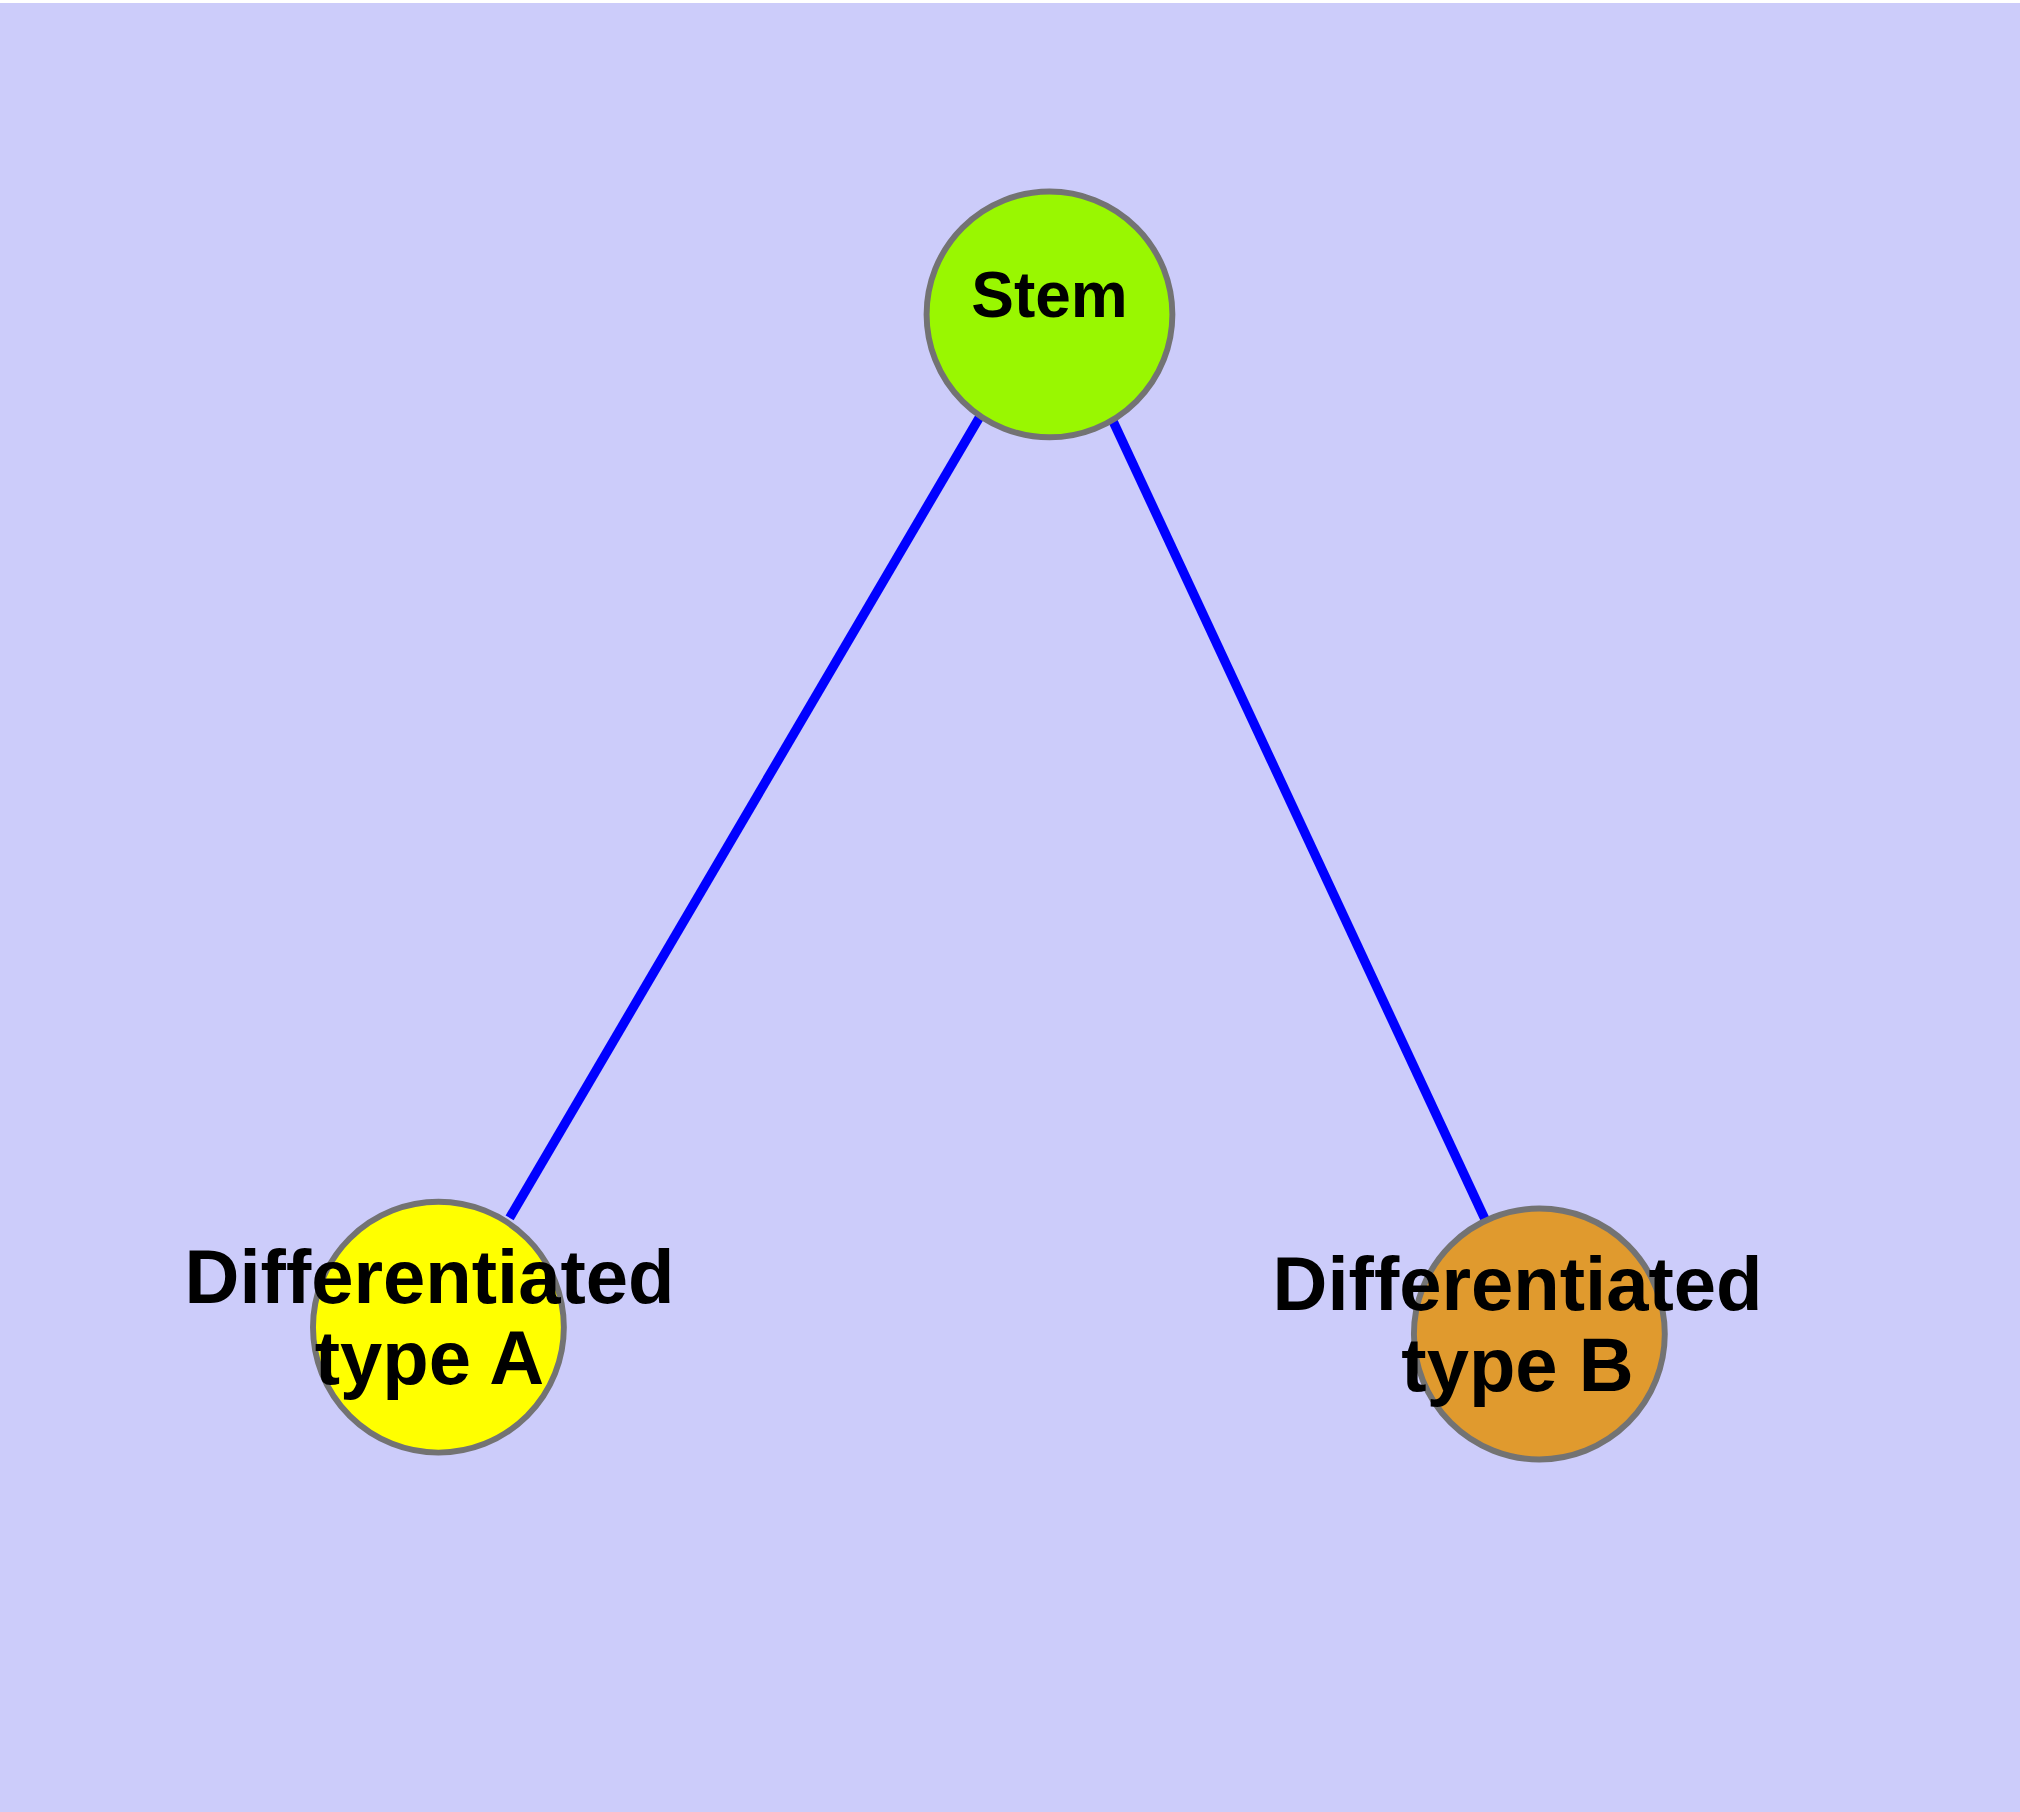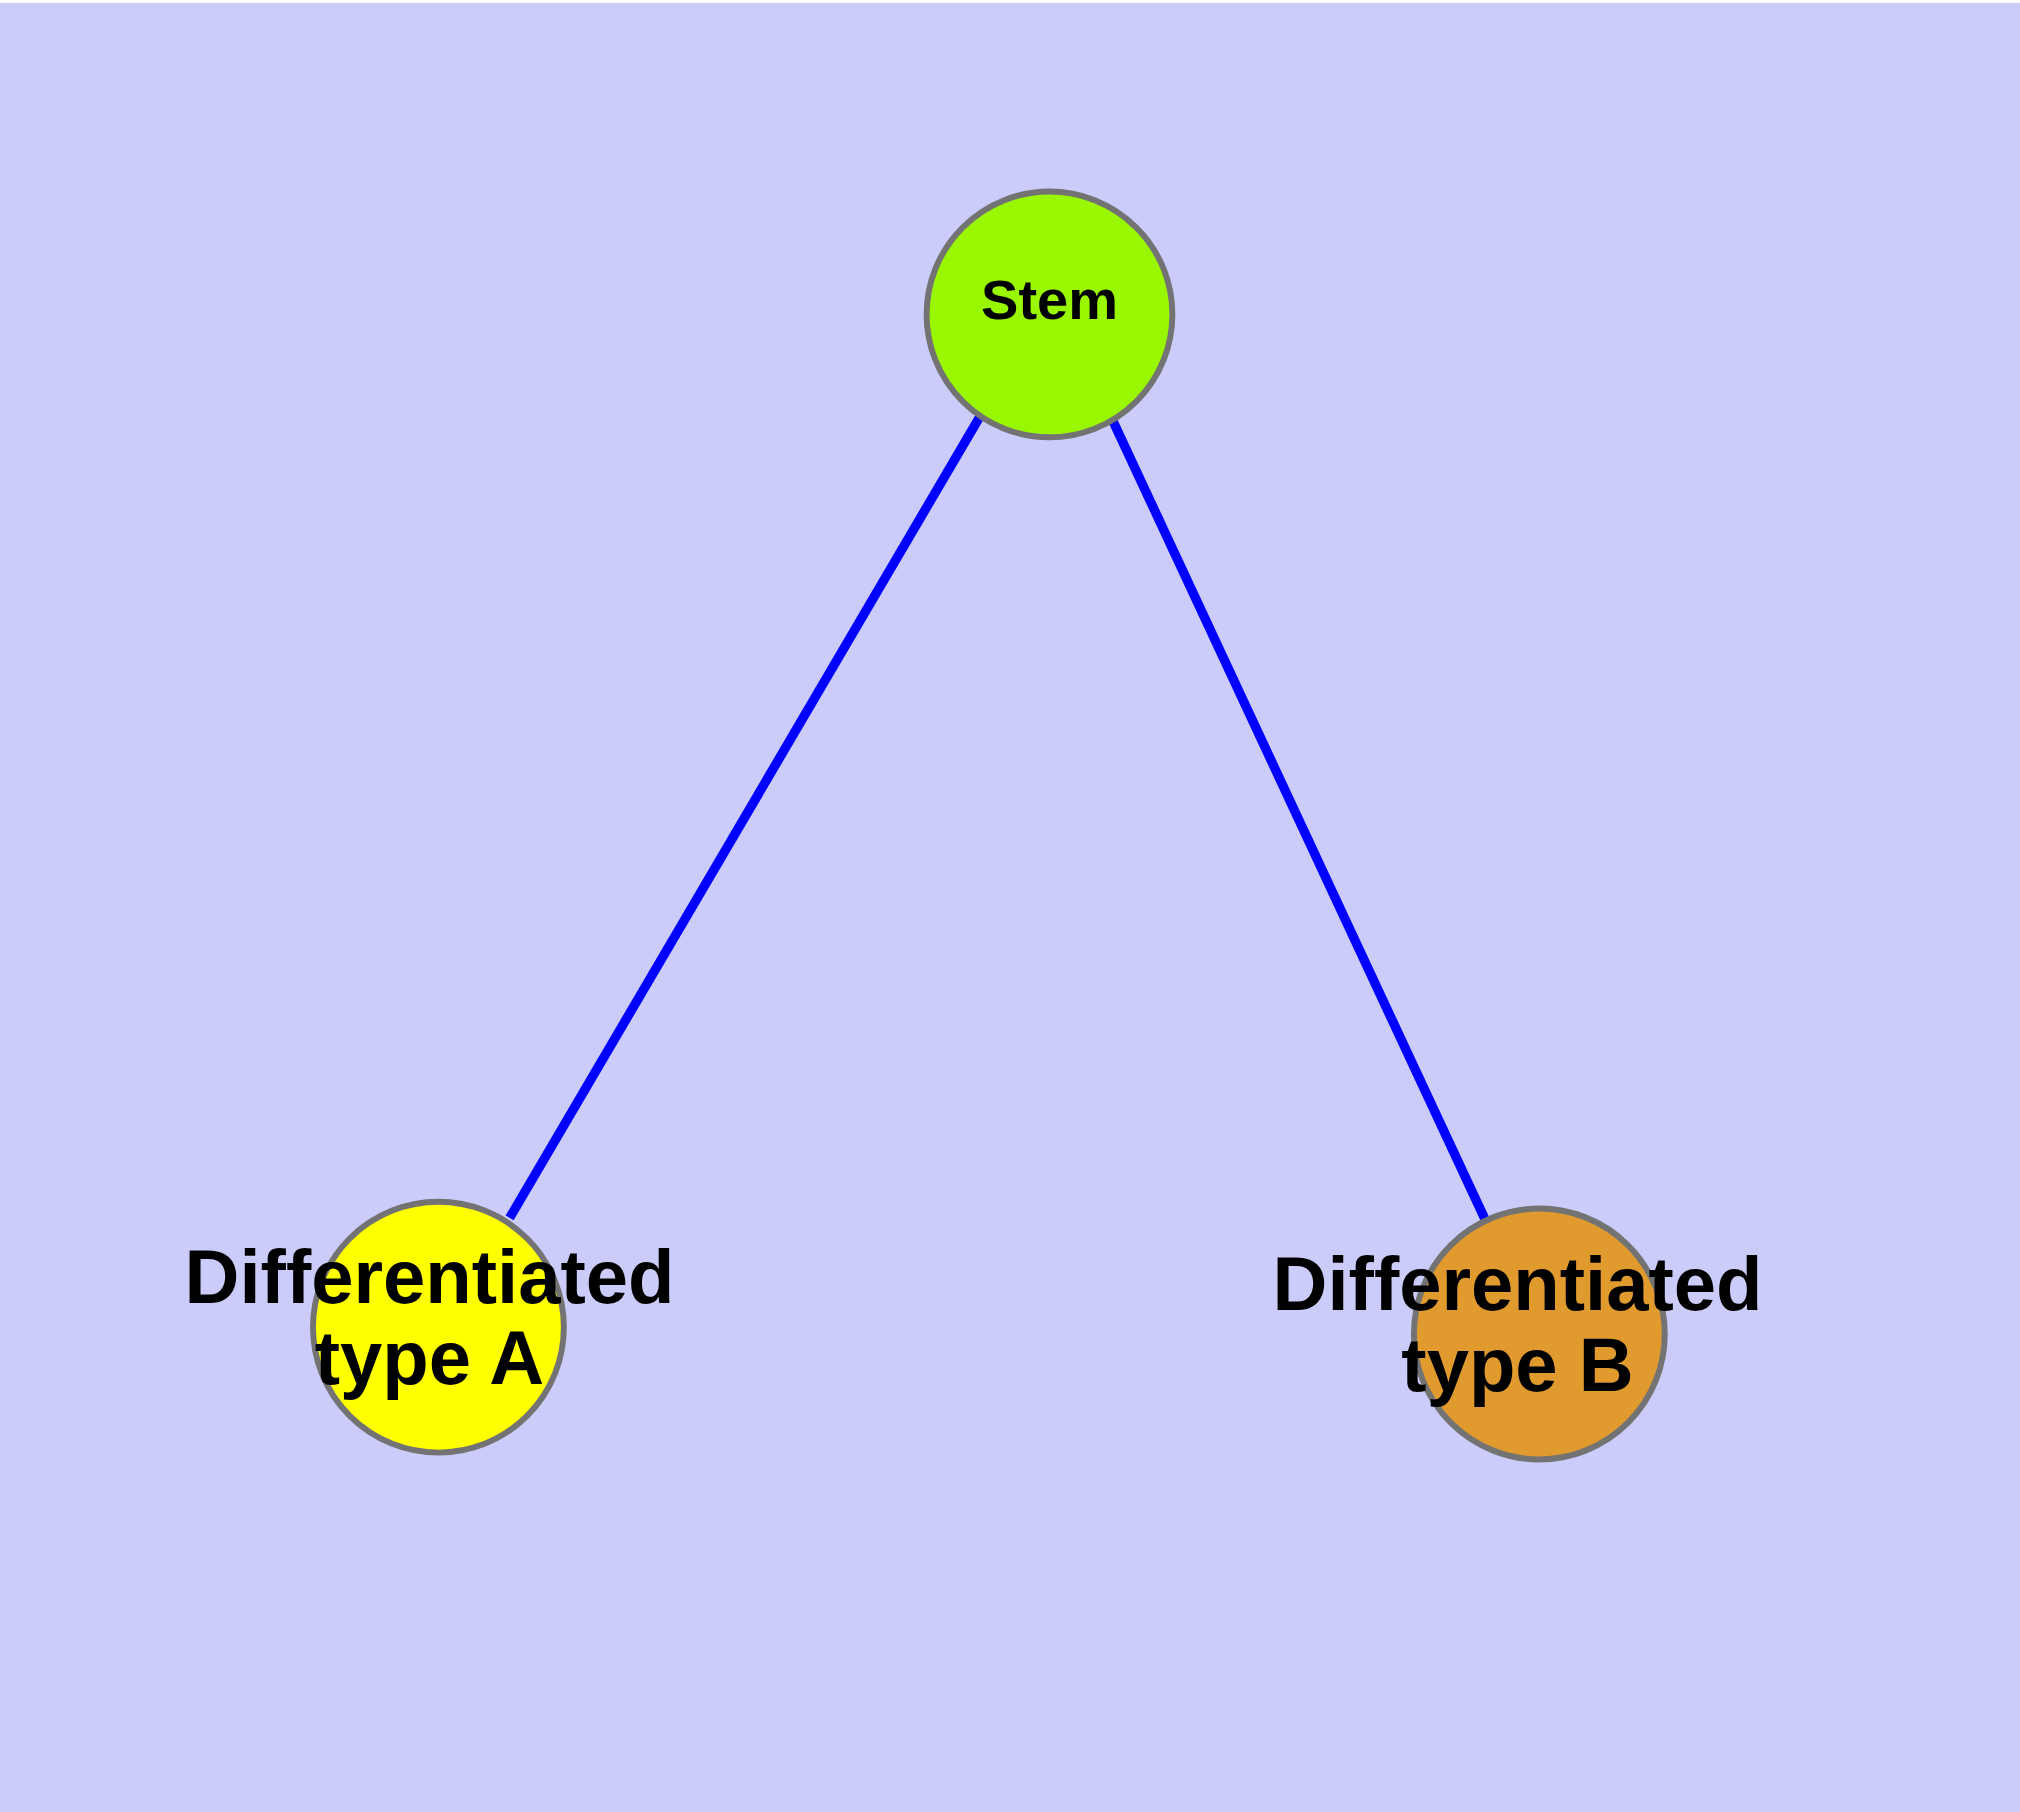--- a/index.html
+++ b/index.html
@@ -33,23 +33,23 @@
   .node-label {
     position: absolute;
     color: #000000;
     font-weight: bold;
     text-align: center;
     white-space: pre;
     line-height: 1.06;
     pointer-events: none;
   }
   #stem-label {
-    font-size: 56px;
+    font-size: 64px;
     left: 795px;
-    top: 270px;
+    top: 262px;
     width: 509px;
   }
   #typea-label {
     font-size: 76px;
     left: 175px;
     top: 1237px;
     width: 509px;
   }
   #typeb-label {
     font-size: 76px;

